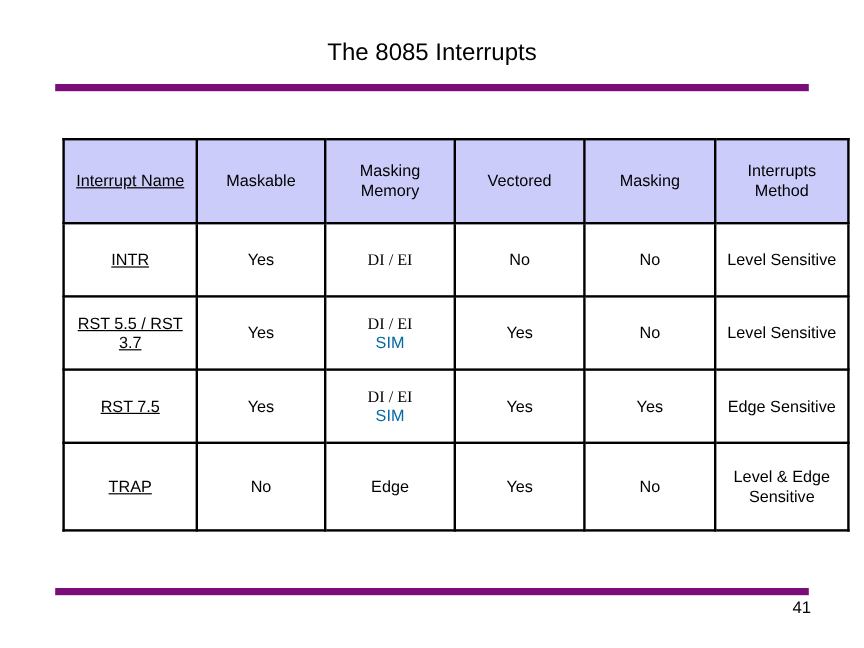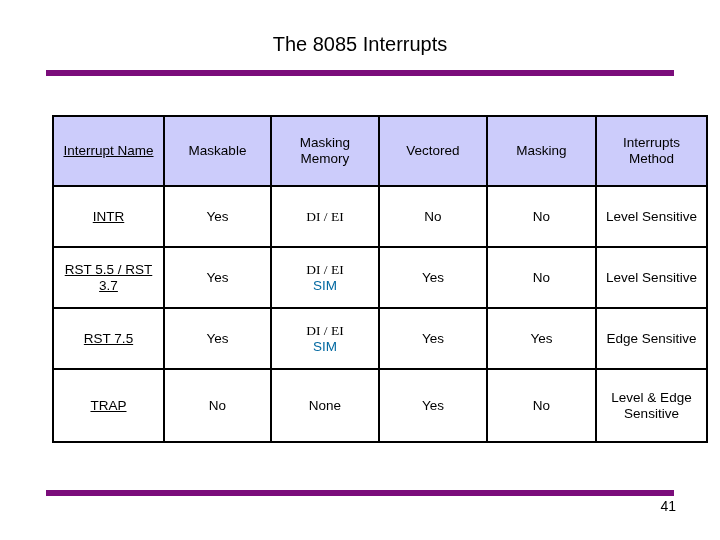--- a/index.html
+++ b/index.html
@@ -163,21 +163,21 @@
             <span class="sub-line txt-red">SIM</span>
           </td>
           <td class="col-3">Yes</td>
           <td class="col-4 txt-red">Yes</td>
           <td class="col-5 txt-red">Edge Sensitive</td>
         </tr>
 
         <tr class="row-trap">
           <td class="col-0">TRAP</td>
           <td class="col-1 txt-red">No</td>
-          <td class="col-2 txt-red">None</td>
+          <td class="col-2 txt-red">Edge</td>
           <td class="col-3">Yes</td>
           <td class="col-4">No</td>
           <td class="col-5 txt-red">Level &amp; Edge Sensitive</td>
         </tr>
 
       </tbody>
     </table>
   </div>
 
   <div class="rule rule-bottom"></div>

